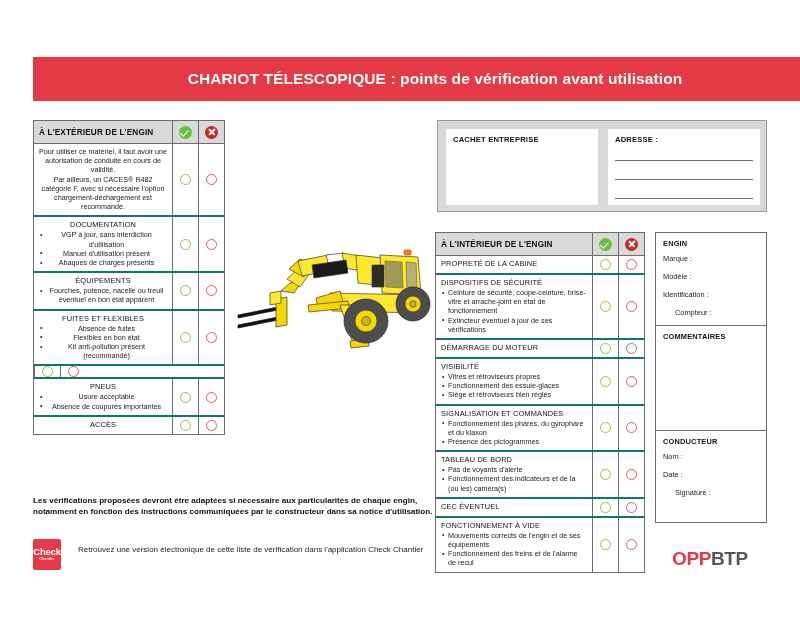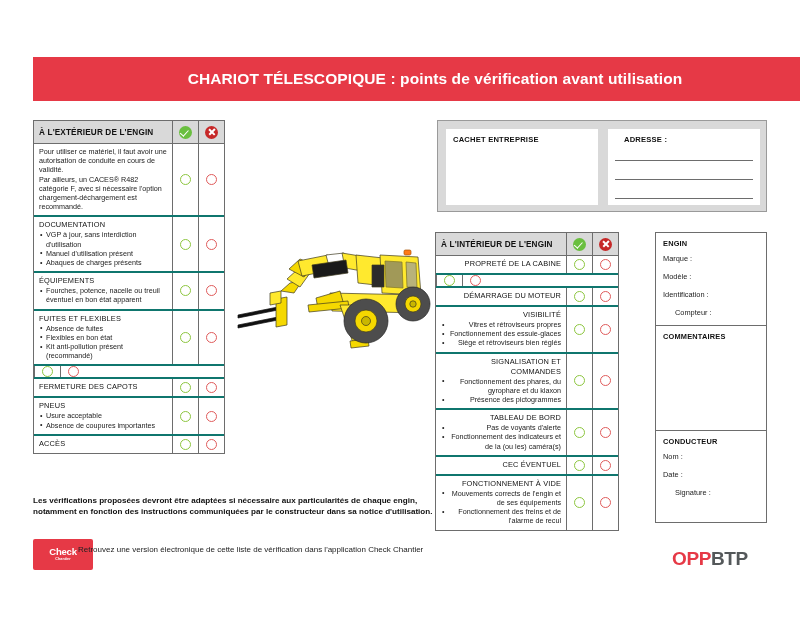--- a/index.html
+++ b/index.html
@@ -114,21 +114,21 @@
   .cachet-panel{
     position:absolute;left:437px;top:120px;width:330px;height:92px;
     background:#d9d9d9;border:1px solid #9a9a9a;box-sizing:border-box;
   }
   .cachet-box{
     position:absolute;left:8px;top:8px;width:152px;height:76px;
     background:#fff;box-sizing:border-box;
   }
   .adresse-box{
     position:absolute;left:170px;top:8px;width:152px;height:76px;
-    background:#fff;box-sizing:border-box;padding-left:9px;
+    background:#fff;box-sizing:border-box;
   }
   .boxlabel{
     font-size:7.6px;font-weight:bold;color:#111;
     letter-spacing:.2px;padding:6px 0 0 7px;
   }
   .addr-line{
     position:absolute;left:7px;width:138px;height:0;
     border-top:1px solid #6d6d6d;
   }
 
@@ -154,21 +154,21 @@
   .illus{
     position:absolute;left:232px;top:243px;width:205px;height:112px;
   }
 
   
   .foot-note{
     position:absolute;left:33px;top:495px;width:400px;
     font-size:8.1px;font-weight:bold;color:#111;line-height:11.4px;
   }
   .check-logo{
-    position:absolute;left:33px;top:539px;width:60px;height:31px;
+    position:absolute;left:33px;top:539px;width:28px;height:31px;
     background:#e63946;border-radius:2px;
     display:flex;flex-direction:column;align-items:center;justify-content:center;
   }
   .check-logo .cl1{
     color:#fff;font-size:9.5px;font-weight:bold;line-height:10px;letter-spacing:-.2px;
   }
   .check-logo .cl2{
     color:#fff;font-size:3.6px;font-weight:bold;line-height:5px;letter-spacing:.1px;
   }
   .foot-app{
@@ -184,21 +184,21 @@
 </style>
 </head>
 <body>
 
 <div class="page">
 
   <div class="title-banner">
     <div class="t">CHARIOT TÉLESCOPIQUE : points de vérification avant utilisation</div>
   </div>
 
-  <div class="chk-table" id="exteriorTable" style="left:33px;top:120px;width:192px;">
+  <div class="chk-table" id="exteriorTable" style="left:33px;top:120px;width:192px;text-align:center;">
       <div class="chk-row chk-head">
         <div class="chk-label">À L'EXTÉRIEUR DE L'ENGIN</div>
         <div class="chk-col">
           <span class="icon-ok"></span>
         </div>
         <div class="chk-col">
           <span class="icon-no"></span>
         </div>
       </div>
       <div class="chk-row">
@@ -252,31 +252,20 @@
           </ul>
         </div>
         <div class="chk-col">
           <span class="bub green"></span>
         </div>
         <div class="chk-col">
           <span class="bub red"></span>
         </div>
       </div>
       <div class="chk-row">
-        <div class="chk-col">
-          <span class="bub green"></span>
-        </div>
-        <div class="chk-col">
-          <span class="bub red"></span>
-        </div>
-      </div>
-      <div class="chk-row">
-        <div class="chk-label">
-          <div class="sec-title">FERMETURE DES CAPOTS</div>
-        </div>
         <div class="chk-col">
           <span class="bub green"></span>
         </div>
         <div class="chk-col">
           <span class="bub red"></span>
         </div>
       </div>
       <div class="chk-row">
         <div class="chk-label">
           <div class="sec-title">PNEUS</div>
@@ -353,21 +342,21 @@
         <ellipse cx="134" cy="78" rx="22" ry="22" fill="#4d4d4d" stroke="#262626"></ellipse>
         <ellipse cx="134" cy="78" rx="11" ry="11" fill="#f5d800"></ellipse>
         <ellipse cx="134" cy="78" rx="4.5" ry="4.5" fill="#c9b700"></ellipse>
         <ellipse cx="181" cy="61" rx="17" ry="17" fill="#4d4d4d" stroke="#262626"></ellipse>
         <ellipse cx="181" cy="61" rx="8" ry="8" fill="#f5d800"></ellipse>
         <ellipse cx="181" cy="61" rx="3.2" ry="3.2" fill="#c9b700"></ellipse>
       </g>
     </svg>
   </div>
 
-  <div class="chk-table" id="interiorTable" style="left:435px;top:232px;width:184px;text-align:right;">
+  <div class="chk-table" id="interiorTable" style="left:435px;top:232px;width:210px;">
       <div class="chk-row chk-head">
         <div class="chk-label">À L'INTÉRIEUR DE L'ENGIN</div>
         <div class="chk-col">
           <span class="icon-ok"></span>
         </div>
         <div class="chk-col">
           <span class="icon-no"></span>
         </div>
       </div>
       <div class="chk-row">
@@ -375,20 +364,27 @@
           <div class="sec-title">PROPRETÉ DE LA CABINE</div>
         </div>
         <div class="chk-col">
           <span class="bub green"></span>
         </div>
         <div class="chk-col">
           <span class="bub red"></span>
         </div>
       </div>
       <div class="chk-row">
+        <div class="chk-label">
+          <div class="sec-title">DISPOSITIFS DE SÉCURITÉ</div>
+          <ul class="bul">
+            <li>Ceinture de sécurité, coupe-ceinture, brise-vitre et arrache-joint en état de fonctionnement</li>
+            <li>Extincteur éventuel à jour de ses vérifications</li>
+          </ul>
+        </div>
         <div class="chk-col">
           <span class="bub green"></span>
         </div>
         <div class="chk-col">
           <span class="bub red"></span>
         </div>
       </div>
       <div class="chk-row">
         <div class="chk-label">
           <div class="sec-title">DÉMARRAGE DU MOTEUR</div>

